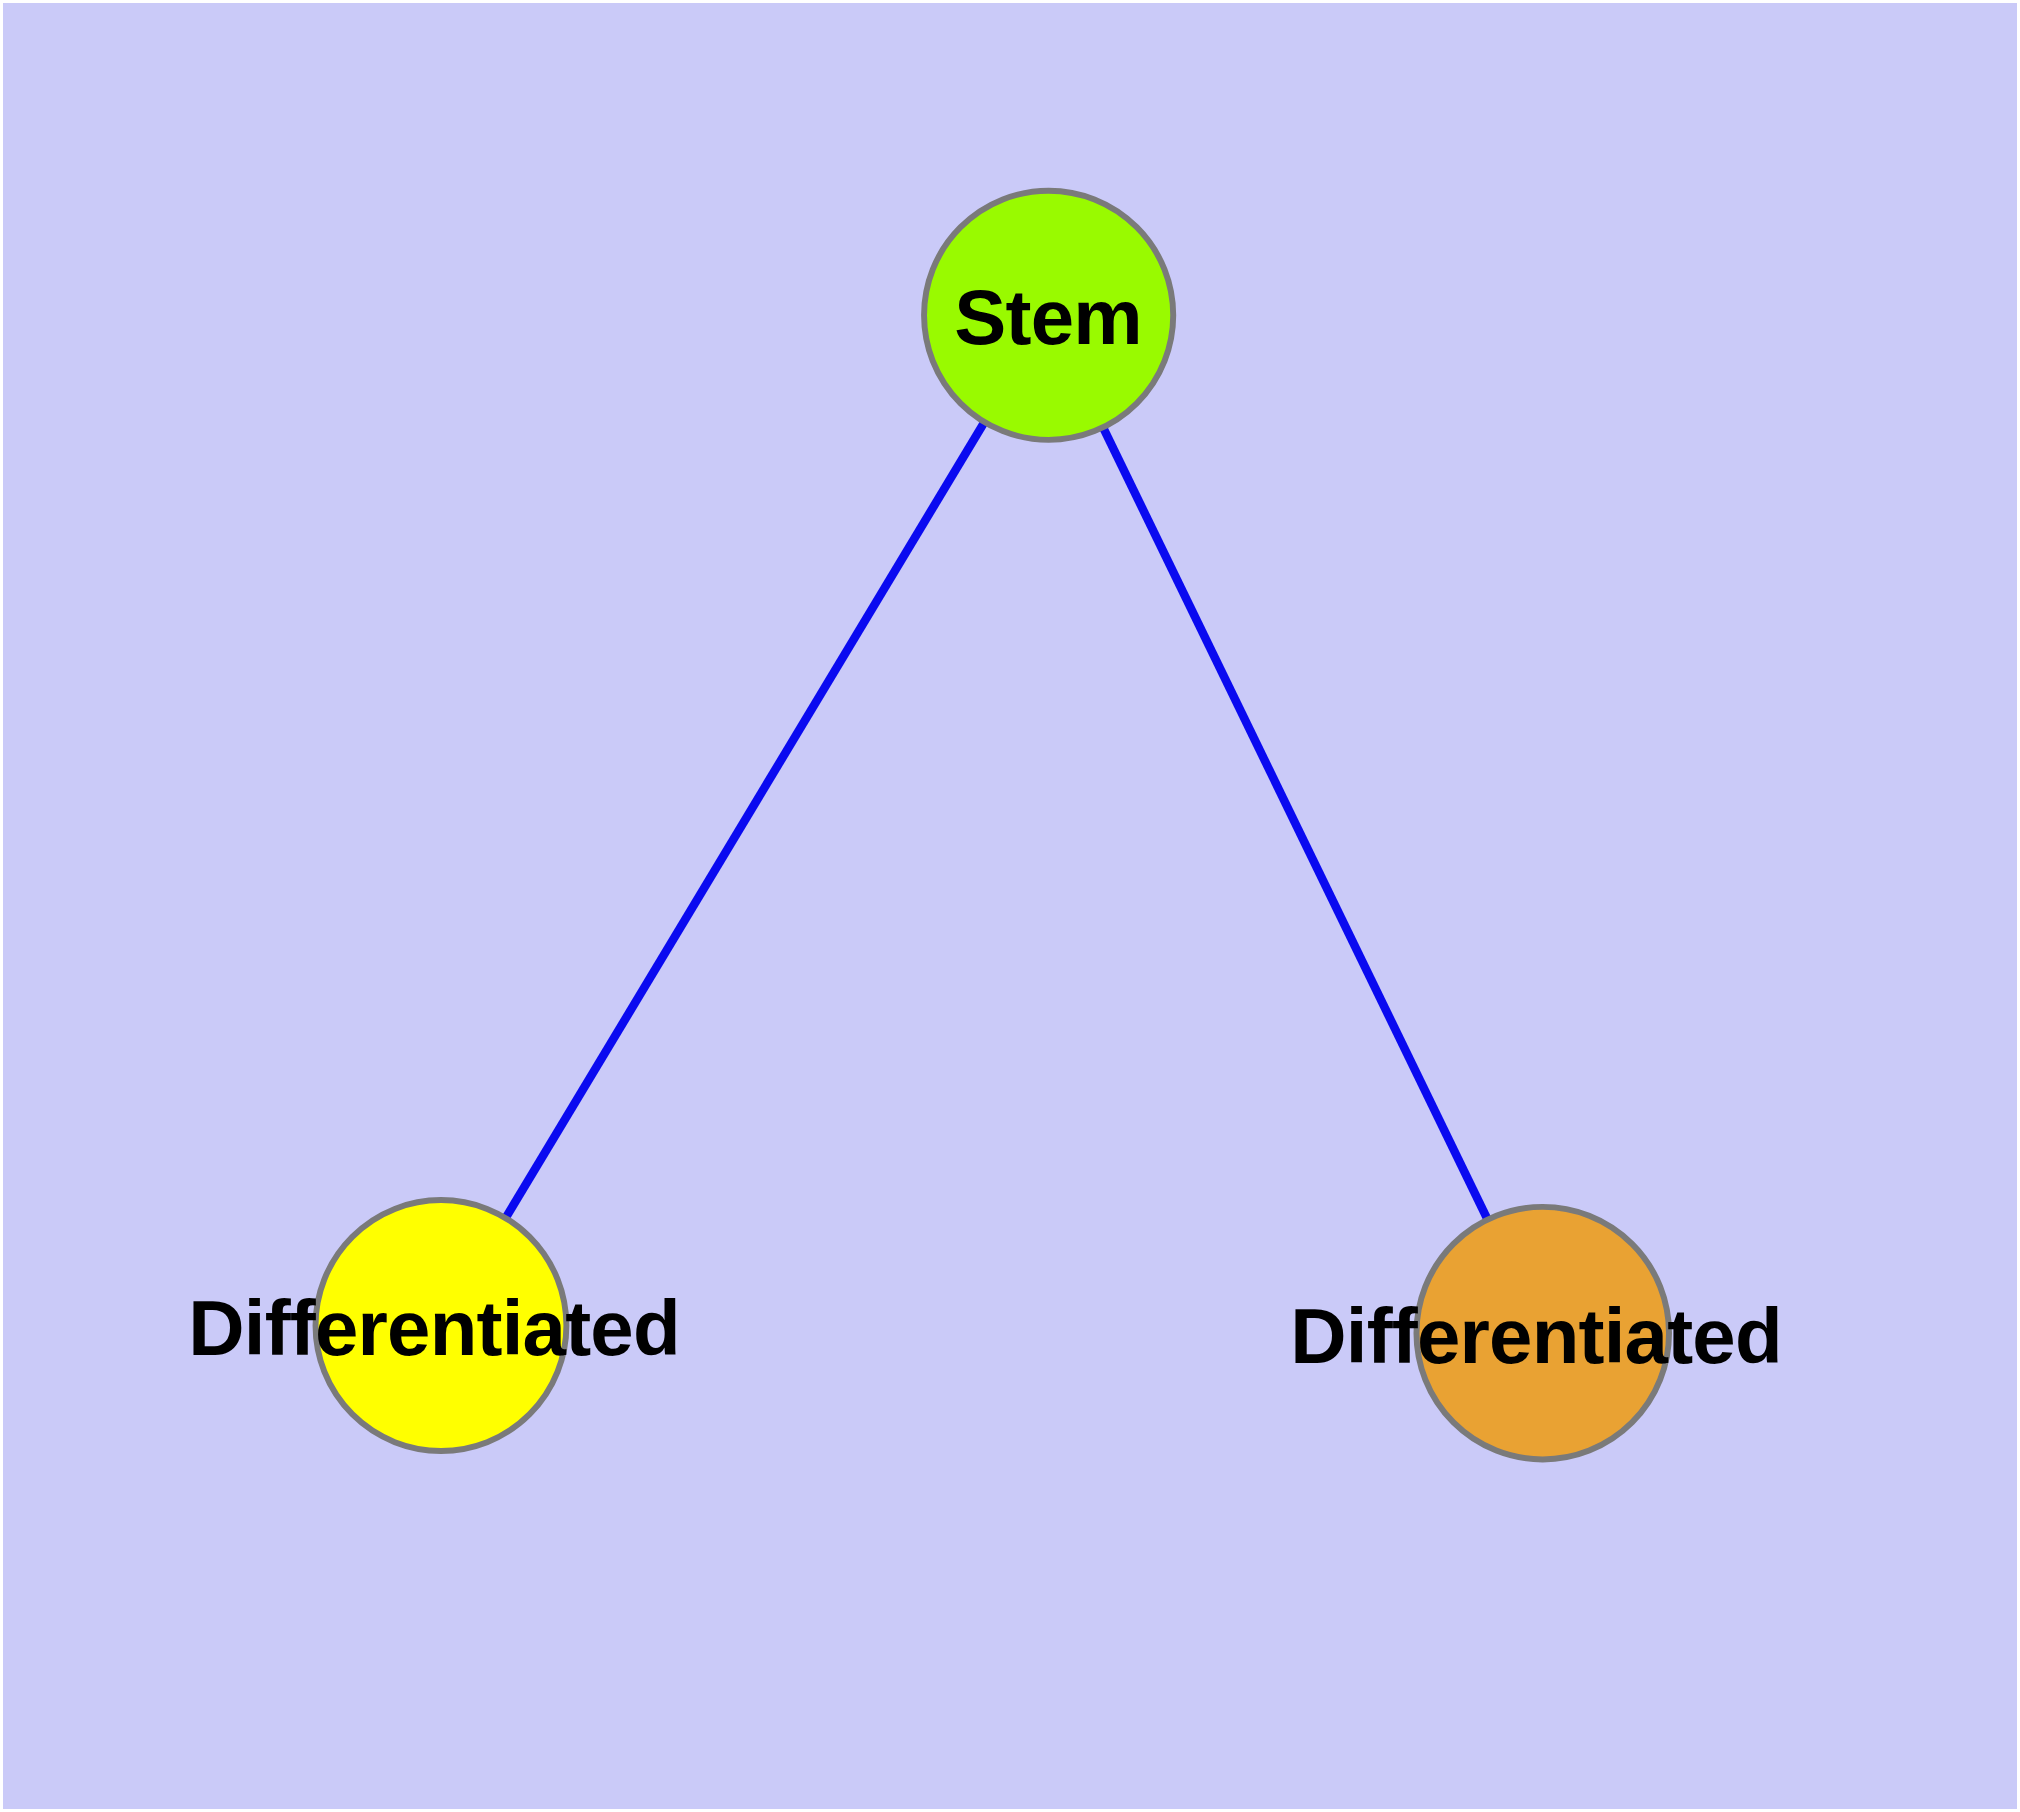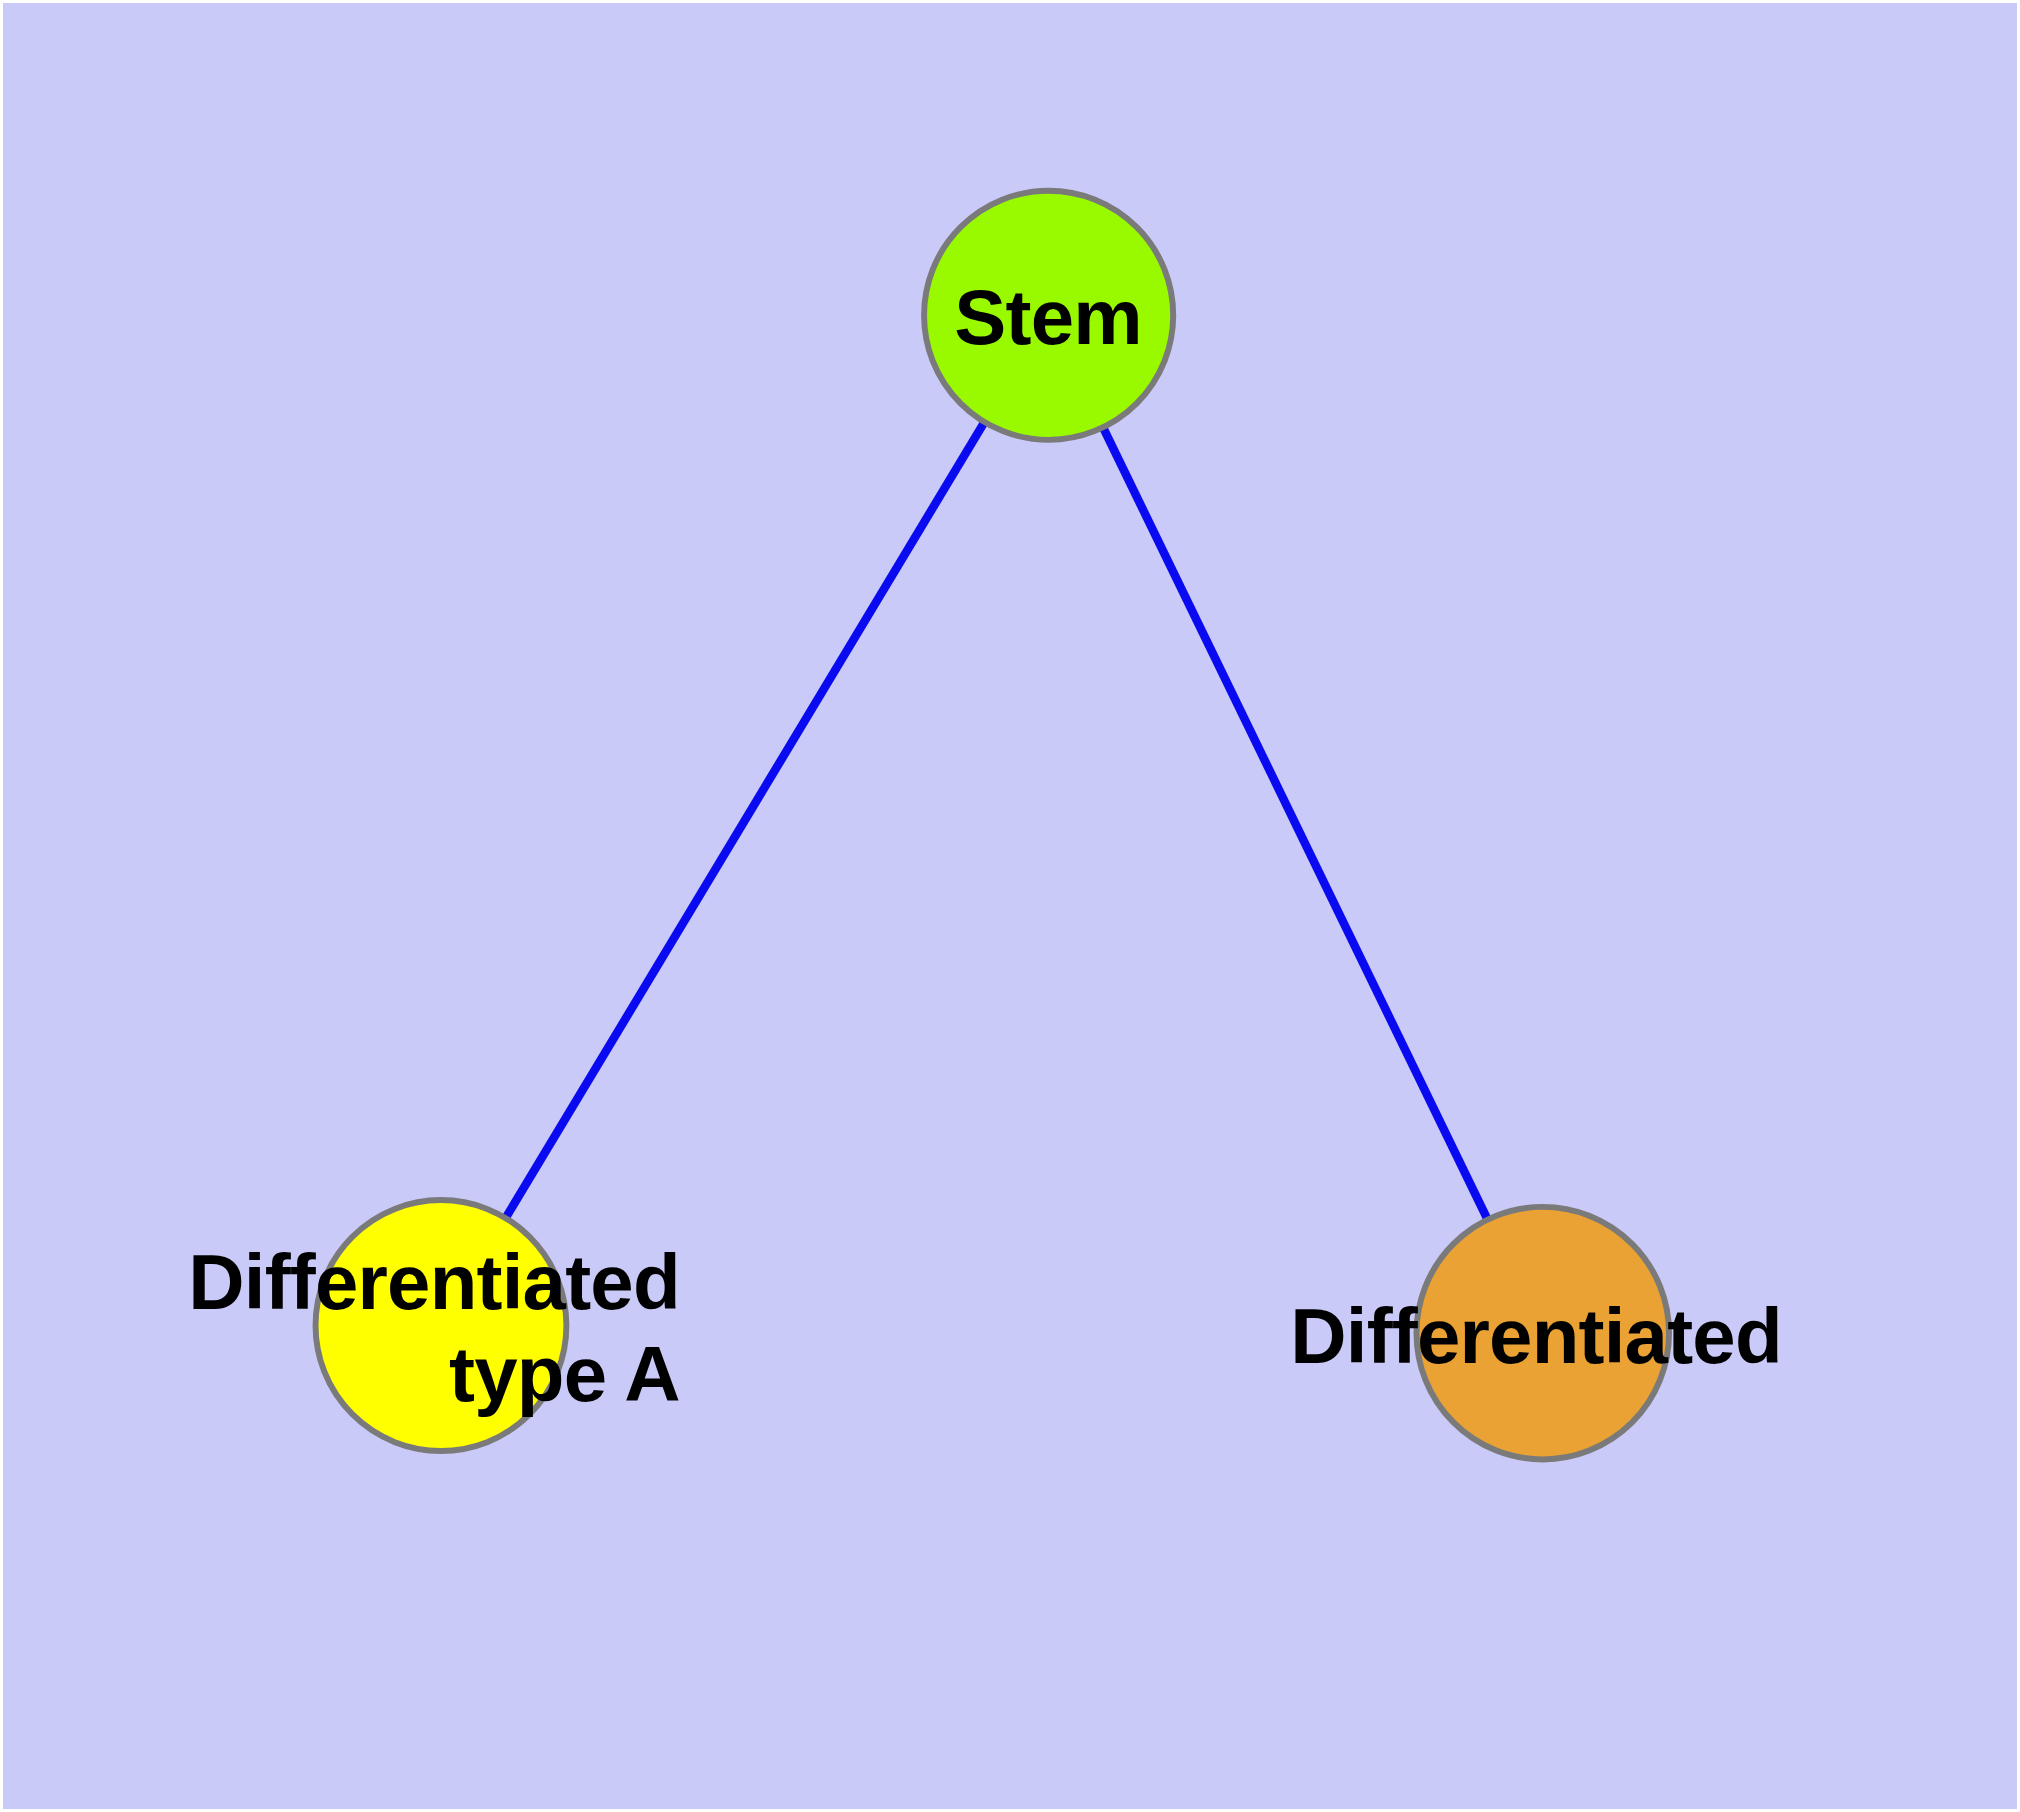--- a/index.html
+++ b/index.html
@@ -21,21 +21,21 @@
   .graph-svg {
     position: absolute;
     left: 0;
     top: 0;
     width: 2021px;
     height: 1812px;
   }
   .node-label {
     position: absolute;
     transform: translate(-50%, -50%);
-    text-align: right;
+    text-align: left;
     white-space: nowrap;
     font-weight: bold;
     font-size: 78px;
     line-height: 92px;
     color: #000000;
     letter-spacing: -0.8px;
   }
   .node-label .label-line { display: block; }
   #label-stem  { left: 1048px; top: 317px; }
   #label-type-a { left: 434px;  top: 1328px; }
@@ -55,19 +55,18 @@
   <circle cx="520" cy="1564" r="148" stroke-width="7" fill="#ffff00" stroke="#7a7a7a"></circle>
   <circle cx="1820" cy="1573" r="149" stroke-width="7" fill="#e9a233" stroke="#7a7a7a"></circle>
 </svg>
 
 <div class="node-label" id="label-stem">
   <span class="label-line">Stem</span>
 </div>
 
 <div class="node-label" id="label-type-a">
   <span class="label-line">Differentiated</span>
-  <span class="label-line">type A</span>
 </div>
 
 <div class="node-label" id="label-type-b">
   <span class="label-line">Differentiated</span>
 </div>
 
 
 </body></html>

